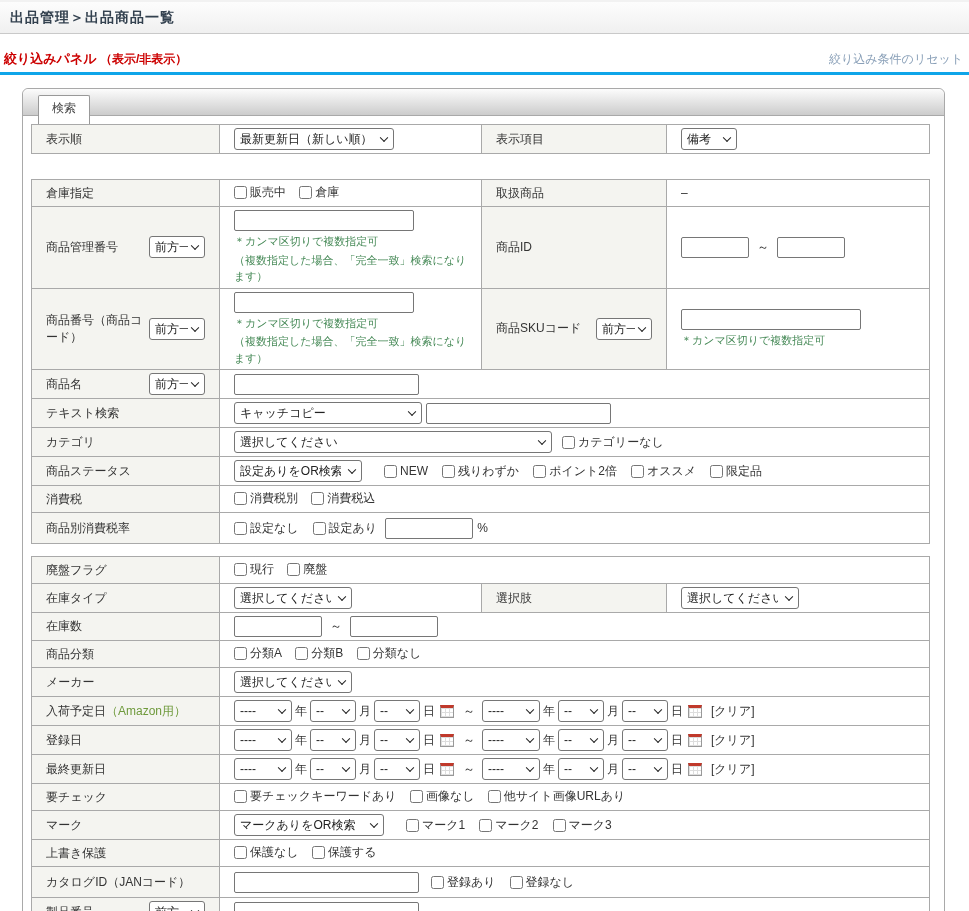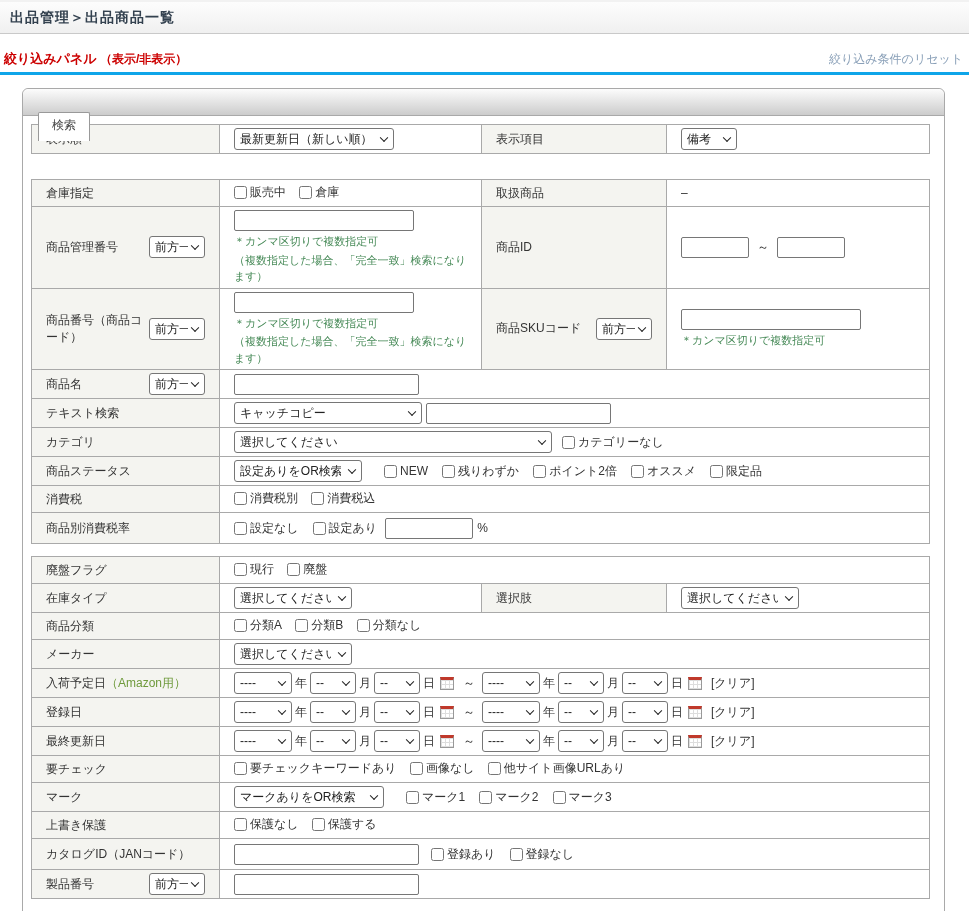--- a/index.html
+++ b/index.html
@@ -30,21 +30,21 @@
 
   
   .panel { margin: 13px 24px 0 22px; border:1px solid #a9a9a9; border-radius:6px 6px 2px 2px; background:#fff; }
   .tab-strip {
     background: linear-gradient(#fcfcfc,#cccccc);
     border-bottom:1px solid #a9a9a9; border-radius:6px 6px 0 0;
     padding: 5px 0 0 15px; height:27px;
   }
   .tab {
     display:inline-block; background:#fff; border:1px solid #999; border-bottom:none;
-    border-radius:2px 2px 0 0; padding:4px 13px 7px 13px; position:relative; top:18px;
+    border-radius:2px 2px 0 0; padding:4px 13px 7px 13px; position:relative; top:1px;
     font-size:12px; color:#444; cursor:pointer;
   }
   .panel-body { padding: 8px 14px 22px 8px; }
 
   
   table { border-collapse:collapse; width:100%; table-layout:fixed; }
   table.tbl-b { margin-top:25px; }
   table.tbl-c { margin-top:12px; }
   td { border:1px solid #a9a9a9; padding:3px 14px; vertical-align:middle; font-size:12px; height:27px; }
   td.lbl { background:#f4f4f0; color:#333; }
@@ -315,20 +315,30 @@
         </td>
       </tr>
 
       <tr>
         <td class="lbl"><span>在庫タイプ</span></td>
         <td><span class="sel"><select class="w118"><option>選択してください</option></select></span></td>
         <td class="lbl"><span>選択肢</span></td>
         <td><span class="sel"><select class="w118"><option>選択してください</option></select></span></td>
       </tr>
 
+      <tr>
+        <td class="lbl"><span>在庫数</span></td>
+        <td colspan="3">
+          <span class="inline">
+            <input type="text" class="in88" style="">
+            <span class="tilde">～</span>
+            <input type="text" class="in88" style="">
+          </span>
+        </td>
+      </tr>
 
       <tr>
         <td class="lbl"><span>商品分類</span></td>
         <td colspan="3">
           <label class="cb">
                 <input type="checkbox" style="">
                 <span>分類A</span>
               </label>
           <label class="cb">
                 <input type="checkbox" style="">

